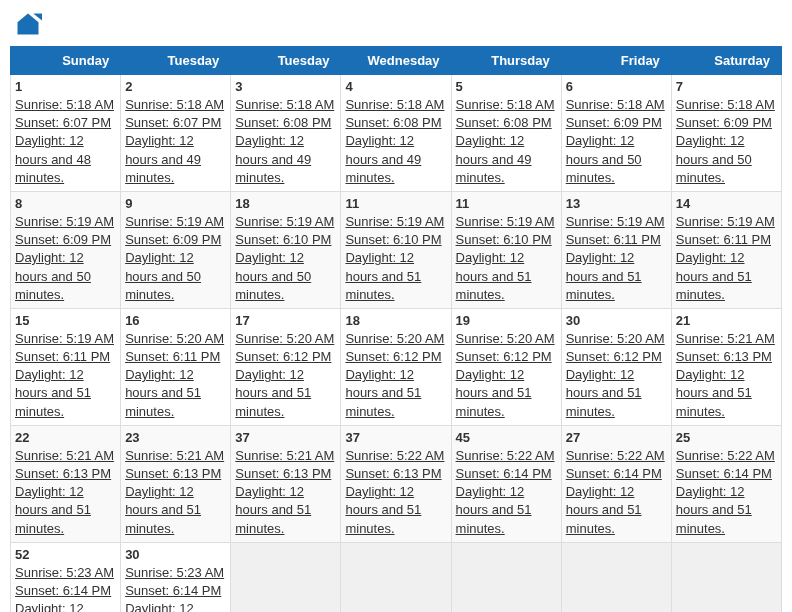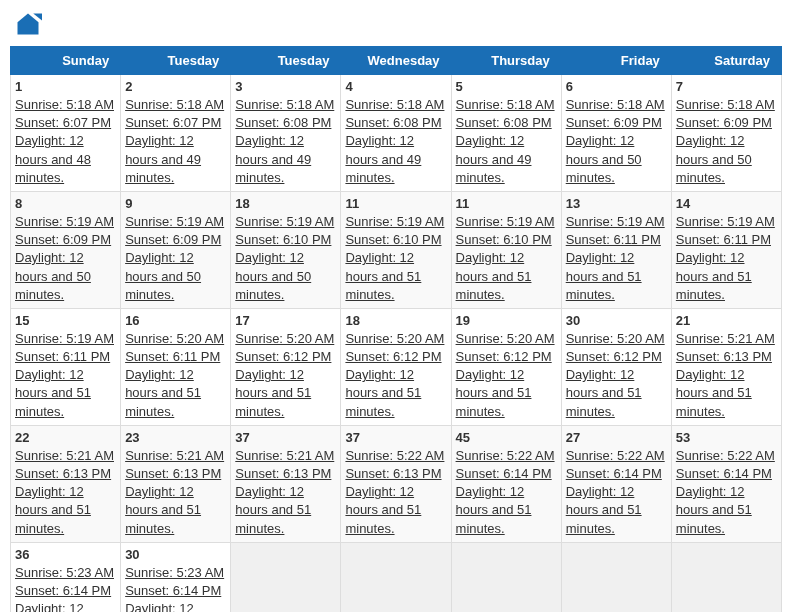--- a/index.html
+++ b/index.html
@@ -338,31 +338,31 @@
       </td>
         <td>
         <span class="day-num">27</span>
         <div class="day-info">
           <span>Sunrise: 5:22 AM</span><br>
           <span>Sunset: 6:14 PM</span><br>
           <span>Daylight: 12 hours and 51 minutes.</span>
         </div>
       </td>
         <td>
-        <span class="day-num">53</span>
+        <span class="day-num">25</span>
         <div class="day-info">
           <span>Sunrise: 5:22 AM</span><br>
           <span>Sunset: 6:14 PM</span><br>
           <span>Daylight: 12 hours and 51 minutes.</span>
         </div>
       </td>
       </tr>
       <tr>
         <td>
-        <span class="day-num">36</span>
+        <span class="day-num">52</span>
         <div class="day-info">
           <span>Sunrise: 5:23 AM</span><br>
           <span>Sunset: 6:14 PM</span><br>
           <span>Daylight: 12 hours and 51 minutes.</span>
         </div>
       </td>
         <td>
         <span class="day-num">30</span>
         <div class="day-info">
           <span>Sunrise: 5:23 AM</span><br>

